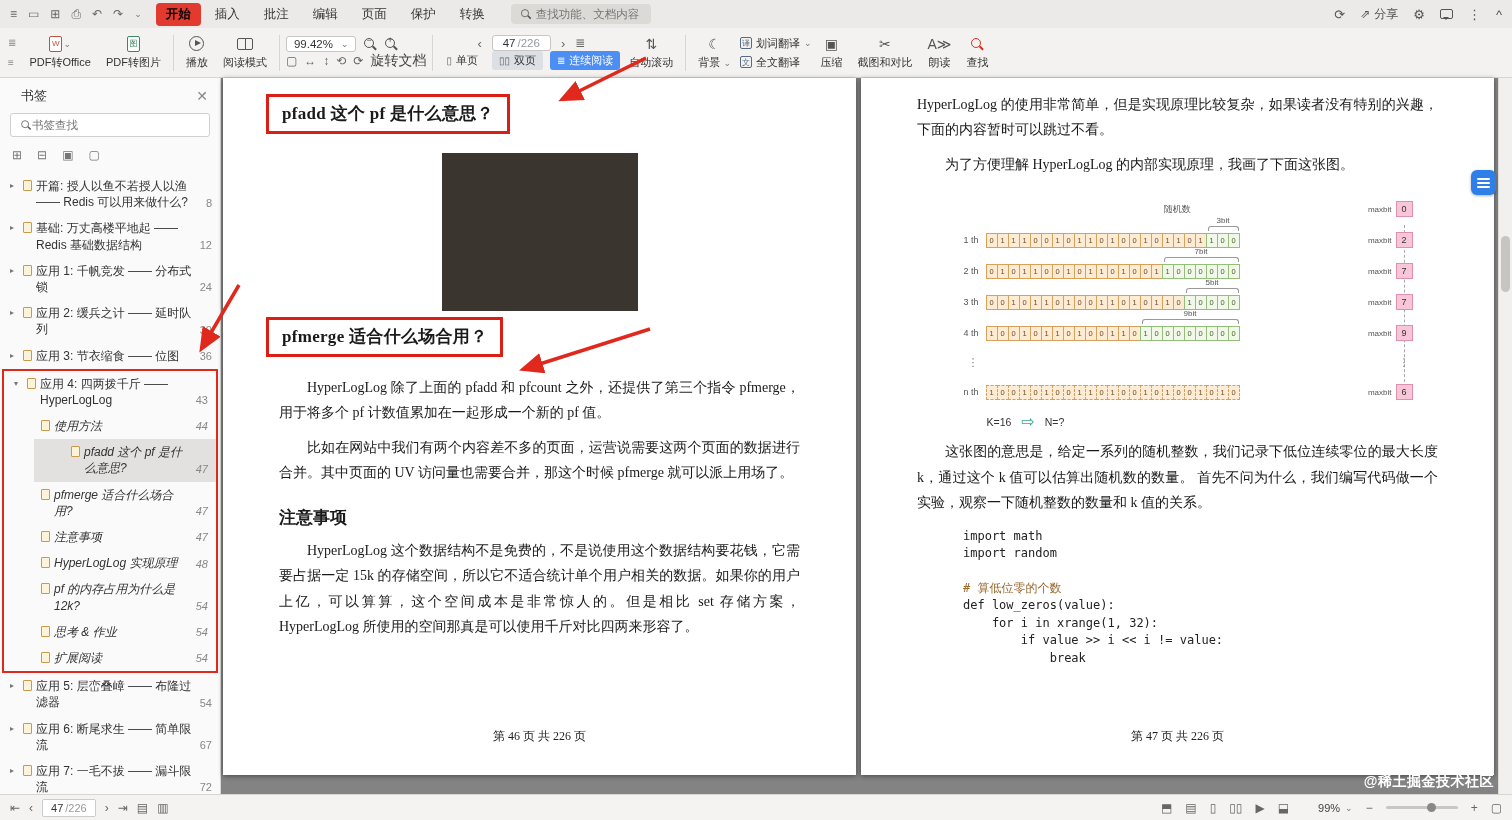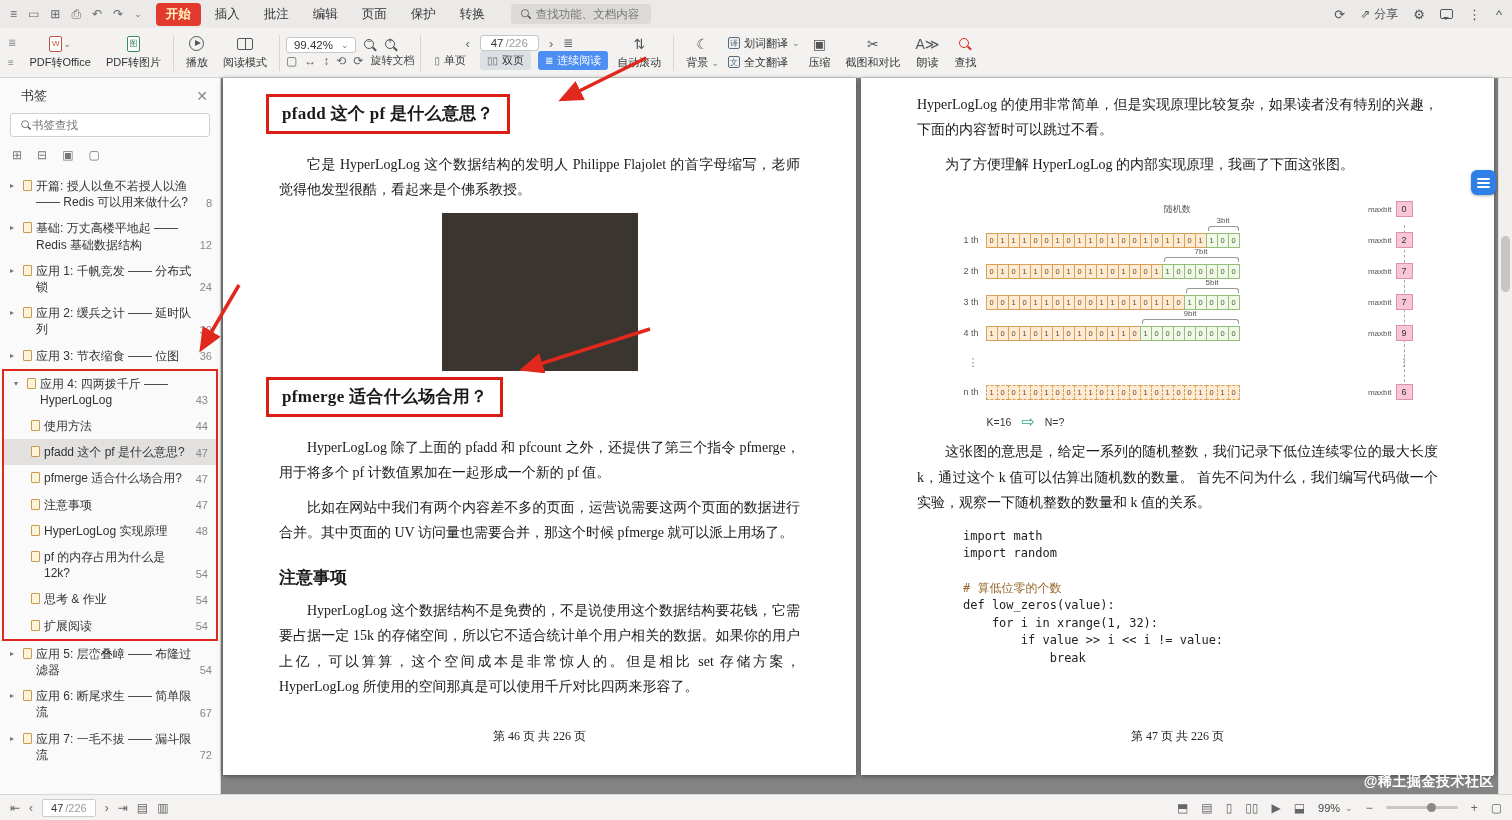--- a/index.html
+++ b/index.html
@@ -6,21 +6,21 @@
 html,body{width:1512px;height:820px;overflow:hidden;}
 body{font-family:"Liberation Sans",sans-serif;background:#838383;}
 .app{position:relative;width:1512px;height:820px;display:flex;flex-direction:column;background:#838383;}
 
 
 .titlebar{flex:0 0 28px;background:#eceae8;display:flex;align-items:center;gap:8px;padding:0 10px;font-size:12px;color:#555;}
 .tb-icons{display:flex;gap:11px;font-size:12px;color:#666;align-items:center;}
 .tb-icons span{cursor:default;}
 .ribbon-tabs{display:flex;align-items:center;gap:4px;margin-left:6px;}
 .rtab{padding:3px 10px;font-size:12.5px;color:#333;border-radius:4px;}
-.rtab-active{background:#e23a2e;color:#fef9c3;font-weight:bold;}
+.rtab-active{background:#e23a2e;color:#000000;font-weight:bold;}
 .tb-search{display:flex;align-items:center;gap:5px;background:#dcdad7;border-radius:4px;height:20px;padding:0 8px;width:140px;color:#888;font-size:11.5px;margin-left:8px;}
 .tb-search input{border:none;background:transparent;outline:none;font-size:11.5px;color:#666;width:100%;font-family:"Liberation Sans",sans-serif;}
 .tb-right{margin-left:auto;display:flex;align-items:center;gap:15px;color:#555;font-size:13px;}
 .share{display:flex;align-items:center;gap:4px;font-size:12px;}
 .bubble{width:13px;height:10px;border:1.2px solid #555;border-radius:2px;position:relative;display:inline-block;}
 .bubble::after{content:"";position:absolute;left:2px;bottom:-5px;border:3px solid transparent;border-top-color:#555;}
 
 
 .toolbar{flex:0 0 50px;background:#f3f2f0;border-bottom:1px solid #d7d5d2;display:flex;align-items:center;padding:0 4px;gap:3px;}
 .edge-col{display:flex;flex-direction:column;gap:9px;padding:0 4px;color:#888;font-size:10px;}
@@ -59,22 +59,22 @@
 
 .workspace{flex:1;display:flex;min-height:0;position:relative;}
 .sidebar{flex:0 0 221px;background:#fbfafa;border-right:1px solid #d9d7d4;display:flex;flex-direction:column;min-height:0;}
 .sb-head{display:flex;align-items:center;justify-content:space-between;padding:9px 12px 5px;font-size:13px;color:#333;margin-left:9px;}
 .sb-close{color:#888;font-size:14px;}
 .sb-search{margin:3px 10px 8px;border:1px solid #d2d0cd;background:#fff;border-radius:3px;height:24px;display:flex;align-items:center;gap:0;padding:0 8px;color:#999;font-size:11.5px;}
 .sb-search input{border:none;outline:none;background:transparent;width:100%;font-size:11.5px;color:#777;font-family:"Liberation Sans",sans-serif;}
 .sb-tools{display:flex;gap:15px;padding:3px 12px 9px;color:#777;font-size:12px;}
 .bm-list{flex:1;overflow:hidden;padding:2px 0;}
 .bm-item{display:flex;align-items:flex-start;padding:5px 8px 5px 10px;gap:4px;font-size:12px;color:#333;line-height:1.35;}
-.bm-child{padding-left:14px;}
-.bm-selected{background:#e2e1e0;}
+.bm-child{padding-left:24px;font-style:italic;}
+.bm-selected{background:#e2e1e0;margin-left:30px;}
 .bm-arrow{flex:0 0 9px;font-size:8px;color:#777;padding-top:3px;}
 .bm-doc{flex:0 0 9px;width:9px;height:11px;border:1px solid #c89a4f;background:#fdf3d9;margin-top:2px;border-radius:1px;}
 .bm-label{flex:1;}
 .bm-page{flex:0 0 auto;color:#888;font-size:11px;align-self:flex-end;padding-left:4px;}
 .bm-boxed{border:2px solid #e0281c;margin:0 2px;}
 
 
 .content{flex:1;position:relative;background:#838383;display:flex;gap:5px;padding-left:2px;min-width:0;}
 .page{flex:0 0 633px;width:633px;height:697px;background:#fff;box-shadow:0 1px 5px rgba(0,0,0,.45);position:relative;font-family:"Liberation Serif",serif;color:#1a1a1a;}
 .page-inner{padding:14px 56px 0;}
@@ -124,21 +124,21 @@
 .vscroll-thumb{position:absolute;left:2px;right:2px;top:158px;height:56px;background:#c7c5c2;border-radius:6px;}
 .float-btn{position:absolute;right:16px;top:92px;width:25px;height:25px;background:#2e7fe8;border-radius:6px;z-index:40;display:flex;flex-direction:column;align-items:center;justify-content:center;gap:2px;box-shadow:0 1px 3px rgba(0,0,0,.3);}
 .float-btn i{display:block;width:13px;height:2px;background:#fff;border-radius:1px;}
 .anno-arrows{position:absolute;inset:0;z-index:90;pointer-events:none;}
 
 
 .statusbar{flex:0 0 26px;background:#f4f3f1;border-top:1px solid #d8d6d3;display:flex;align-items:center;padding:0 10px;gap:9px;font-size:11px;color:#555;}
 .st-ico{font-size:12px;color:#666;}
 .st-pagebox{border:1px solid #ccc;background:#fff;border-radius:2px;padding:0 8px;height:18px;display:flex;align-items:center;gap:2px;font-size:11px;color:#333;}
 .st-right{margin-left:auto;display:flex;align-items:center;gap:13px;}
-.zoompct{display:flex;align-items:center;gap:5px;color:#444;}
+.zoompct{display:flex;align-items:center;gap:5px;color:#444;margin-left:16px;}
 .slider{width:72px;height:3px;background:#c9c7c4;border-radius:2px;position:relative;}
 .slider-thumb{position:absolute;left:58%;top:-3px;width:9px;height:9px;border-radius:50%;background:#8a8886;}
 </style>
 </head>
 <body>
 
 <div class="app">
 
   <div class="titlebar">
     <div class="tb-icons">
@@ -220,21 +220,21 @@
         <span class="mag">
             <span class="sign">+</span>
           </span>
       </div>
       <div class="minirow">
         <span class="smallico">▢</span>
         <span class="smallico">↔</span>
         <span class="smallico">↕</span>
         <span class="smallico">⟲</span>
         <span class="smallico">⟳</span>
-        <span style="font-size:11px;">旋转文档</span>
+        <span style="font-size:14px;">旋转文档</span>
       </div>
     </div>
     <div class="sep"></div>
     <div class="stack2">
       <div class="minirow" style="justify-content:center;">
         <span class="navarrow">‹</span>
         <span class="pageinput">
             <span>47</span>
             <span class="pagetotal">/226</span>
           </span>
@@ -421,21 +421,20 @@
         </div>
     </div>
 
     <div class="content">
 
       <div class="page">
         <div class="page-inner">
           <div class="anno-box">
             <span class="h-box">pfadd 这个 pf 是什么意思？</span>
           </div>
-          <div class="p ind">它是 HyperLogLog 这个数据结构的发明人 Philippe Flajolet 的首字母缩写，老师觉得他发型很酷，看起来是个佛系教授。</div>
           <div class="photo"></div>
           <div class="anno-box">
             <span class="h-box">pfmerge 适合什么场合用？</span>
           </div>
           <div class="p ind">HyperLogLog 除了上面的 pfadd 和 pfcount 之外，还提供了第三个指令 pfmerge，用于将多个 pf 计数值累加在一起形成一个新的 pf 值。</div>
           <div class="p ind">比如在网站中我们有两个内容差不多的页面，运营说需要这两个页面的数据进行合并。其中页面的 UV 访问量也需要合并，那这个时候 pfmerge 就可以派上用场了。</div>
           <div class="h2">注意事项</div>
           <div class="p ind">HyperLogLog 这个数据结构不是免费的，不是说使用这个数据结构要花钱，它需要占据一定 15k 的存储空间，所以它不适合统计单个用户相关的数据。如果你的用户上亿，可以算算，这个空间成本是非常惊人的。但是相比 set 存储方案，HyperLogLog 所使用的空间那真是可以使用千斤对比四两来形容了。</div>
         </div>
         <div class="pg-footer">第 46 页 共 226 页</div>

